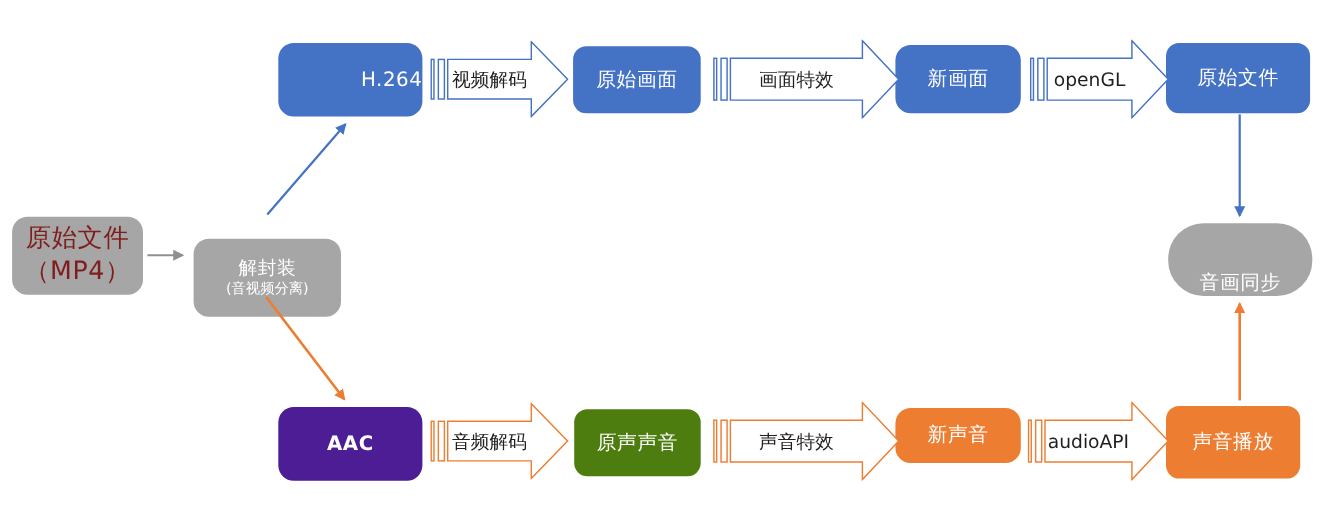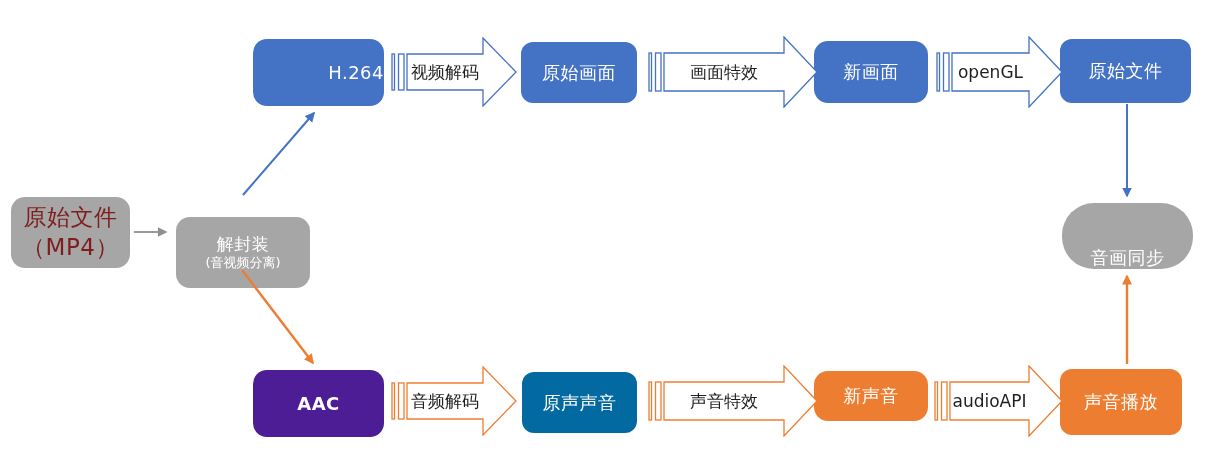--- a/index.html
+++ b/index.html
@@ -58,21 +58,21 @@
       </div>
       <div class="node" style="left: 1060px; top: 39px; width: 131px; height: 64px; border-radius: 12px; background: rgb(68, 114, 196); color: rgb(255, 255, 255); font-size: 18px;">
         <div>原始文件</div>
       </div>
       <div class="node" style="left: 1062px; top: 203px; width: 131px; height: 66px; border-radius: 32px; background: rgb(166, 166, 166); color: rgb(255, 255, 255); font-size: 18px; justify-content: flex-end;">
         <div>音画同步</div>
       </div>
       <div class="node" style="left: 253px; top: 370px; width: 131px; height: 67px; border-radius: 14px; background: #4c1d95; color: rgb(255, 255, 255); font-size: 18px; font-weight: bold;">
         <div>AAC</div>
       </div>
-      <div class="node" style="left: 522px; top: 372px; width: 115px; height: 61px; border-radius: 12px; background: #0369a1; color: rgb(255, 255, 255); font-size: 18px;">
+      <div class="node" style="left: 522px; top: 372px; width: 115px; height: 61px; border-radius: 12px; background: #4d7c0f; color: rgb(255, 255, 255); font-size: 18px;">
         <div>原声声音</div>
       </div>
       <div class="node" style="left: 814px; top: 371px; width: 114px; height: 50px; border-radius: 14px; background: rgb(237, 125, 49); color: rgb(255, 255, 255); font-size: 18px;">
         <div>新声音</div>
       </div>
       <div class="node" style="left: 1060px; top: 369px; width: 122px; height: 66px; border-radius: 12px; background: rgb(237, 125, 49); color: rgb(255, 255, 255); font-size: 18px;">
         <div>声音播放</div>
       </div>
     </div>
   <svg id="connector-layer" viewBox="0 0 1212 475">

